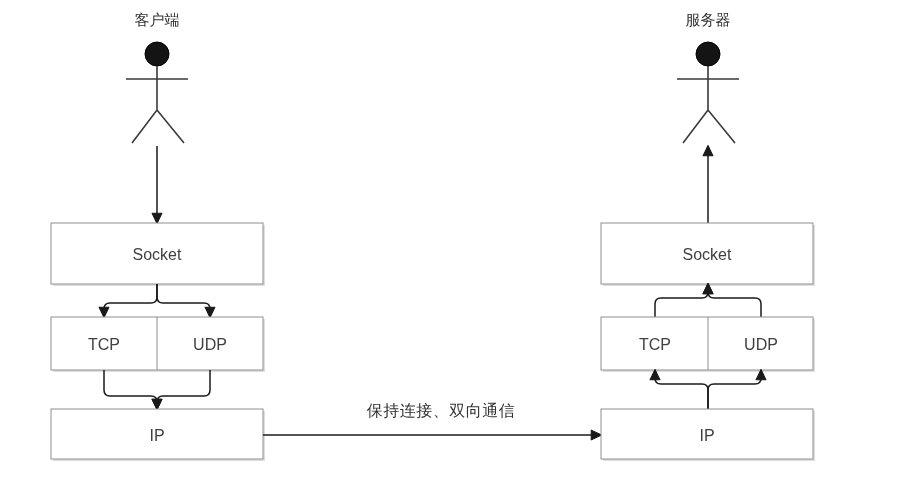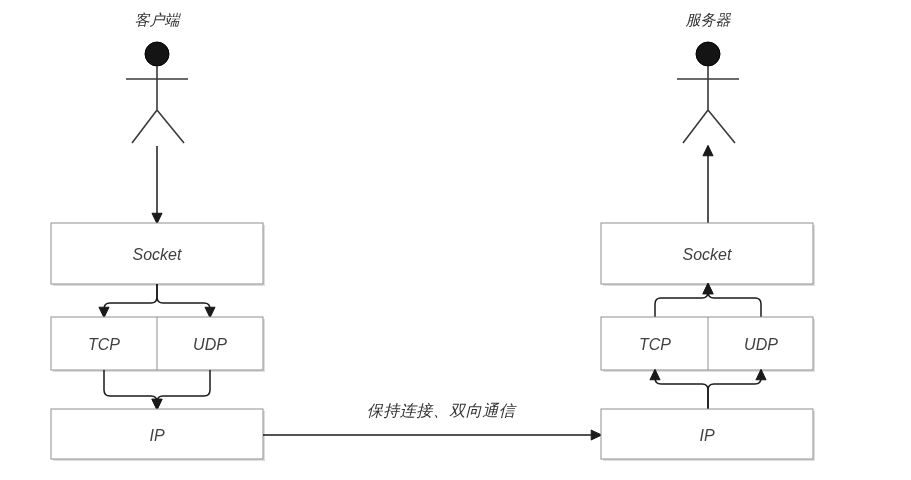--- a/index.html
+++ b/index.html
@@ -3,21 +3,20 @@
 <meta charset="utf-8">
 <style>
   html, body { margin: 0; padding: 0; background: #ffffff; }
   .stage {
     position: relative;
     width: 911px;
     height: 480px;
     background: #ffffff;
     overflow: hidden;
     font-family: "Liberation Sans", sans-serif;
-    font-style: italic;
   }
   svg { display: block; }
   text {
     font-family: "Liberation Sans", sans-serif;
     fill: #3b3b3b;
   }
   .actor-label { font-size: 15px; fill: #333333; }
   .box-label   { font-size: 16px; fill: #404040; }
   .edge-label  { font-size: 16px; fill: #333333; letter-spacing: 0.5px; }
   .box       { fill: #ffffff; stroke: #8f8f8f; stroke-width: 1; }

